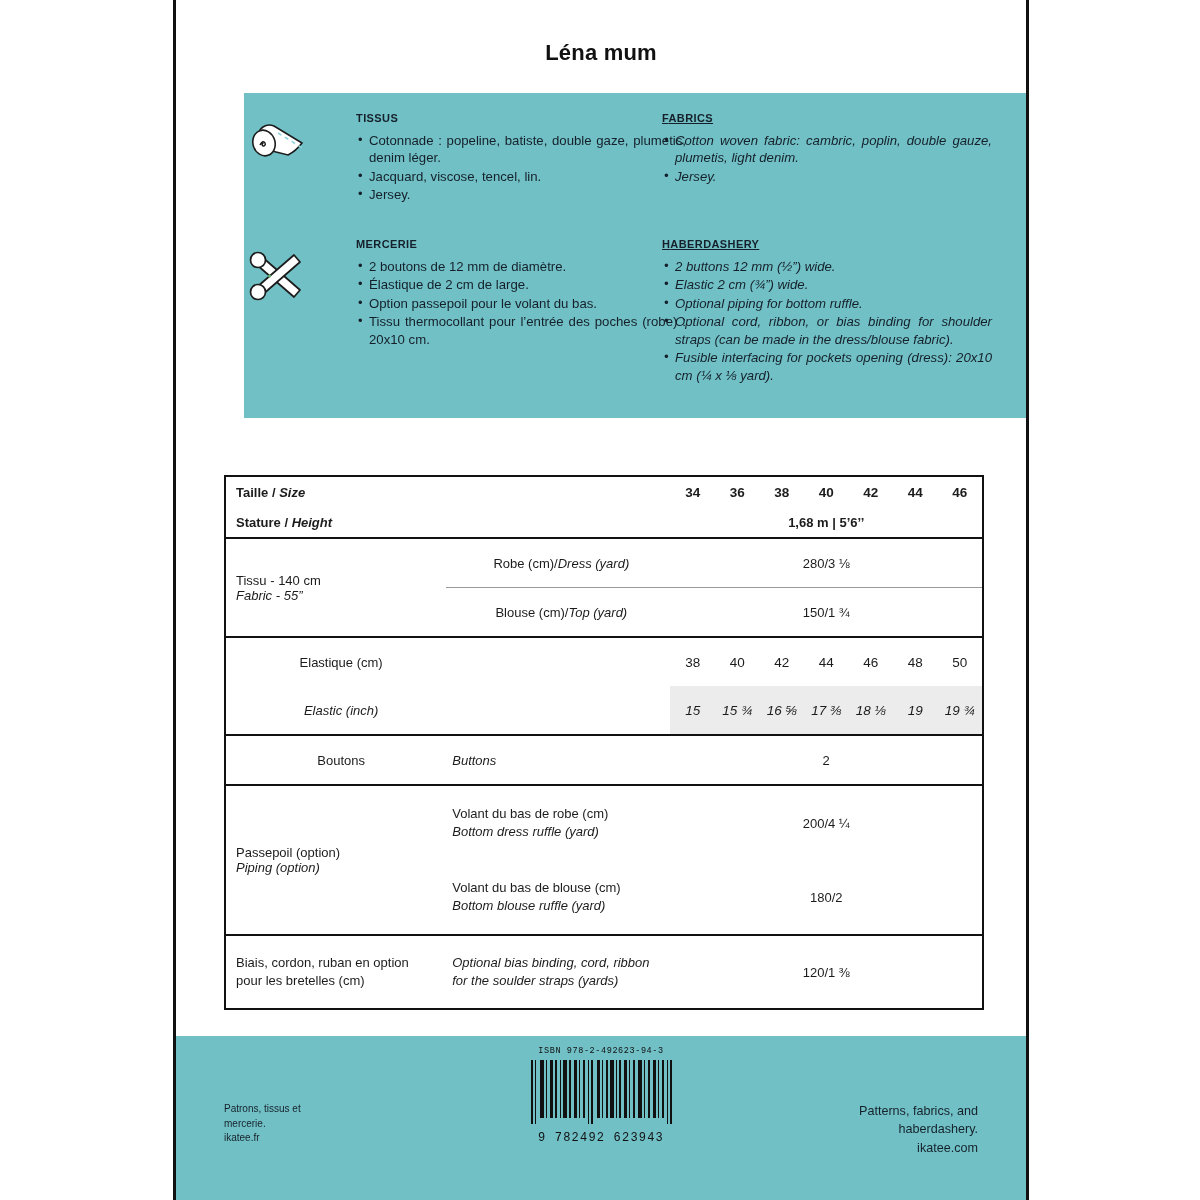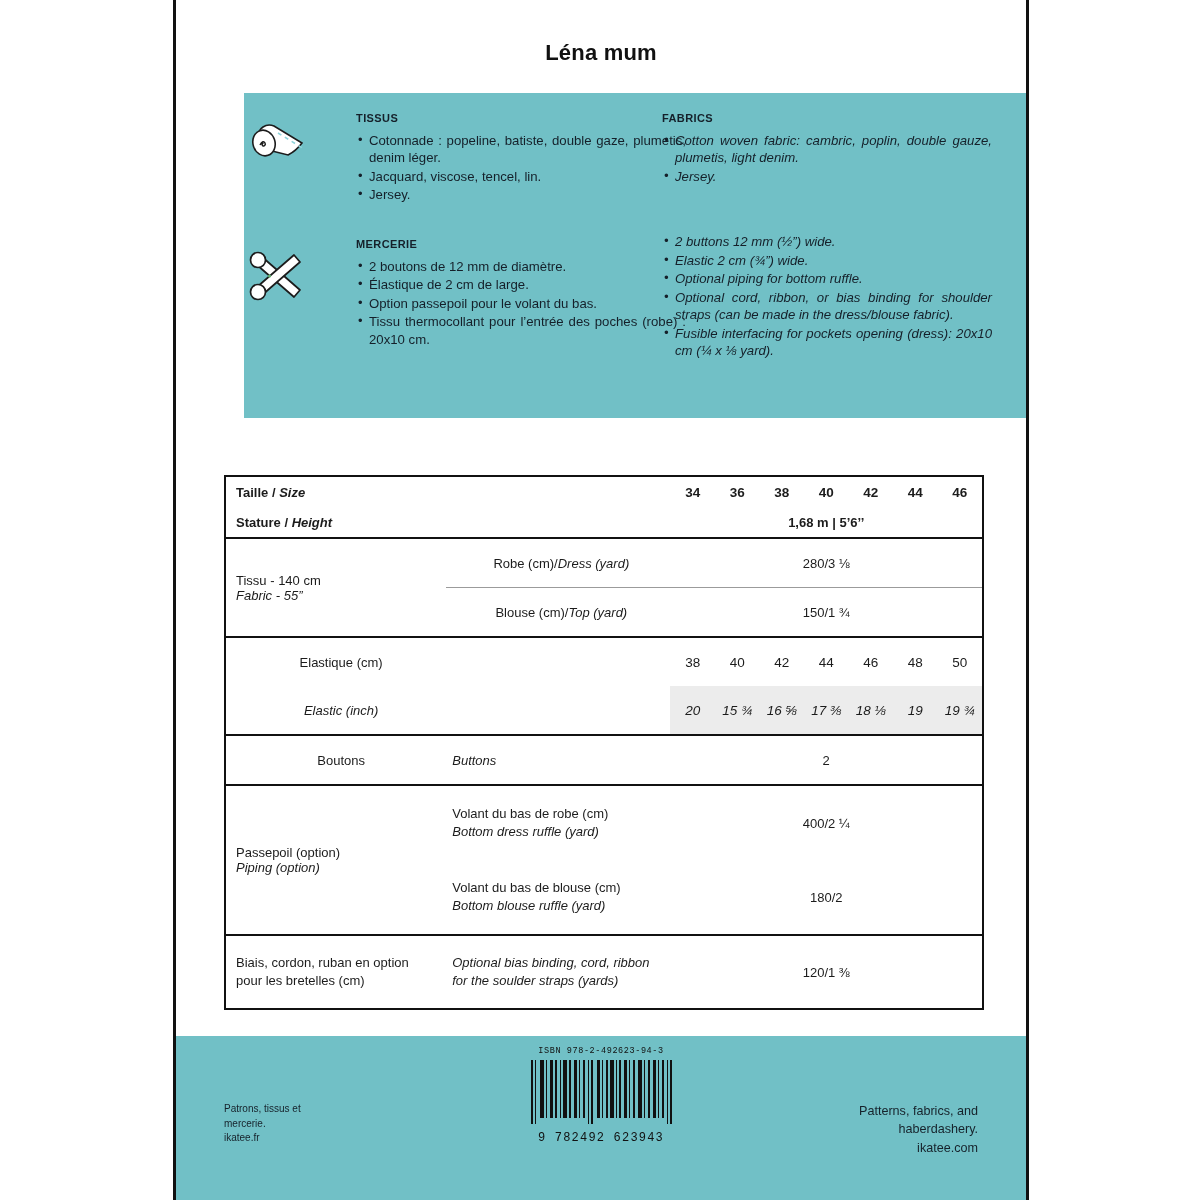--- a/index.html
+++ b/index.html
@@ -81,21 +81,21 @@
   .sec-head {
     font-weight: bold;
     font-variant: small-caps;
     text-transform: lowercase;
     font-size: 15.5px;
     letter-spacing: 0.4px;
     margin-bottom: 4px;
     font-style: normal;
   }
   .sec-head::first-letter { font-size: 15.5px; }
-  .block.en .sec-head { font-style: normal; }
+  .block.en .sec-head { font-style: normal; text-decoration: underline; }
 
   ul.lst {
     list-style: none;
     margin: 0;
     padding: 0;
   }
   ul.lst li {
     position: relative;
     padding-left: 13px;
     margin-bottom: 1px;
@@ -263,20 +263,21 @@
         <div class="sec-head">Mercerie</div>
         <ul class="lst">
           <li>2 boutons de 12 mm de diamètre.</li>
           <li>Élastique de 2 cm de large.</li>
           <li>Option passepoil pour le volant du bas.</li>
           <li class="just">Tissu thermocollant pour l’entrée des poches (robe) : 20x10 cm.</li>
         </ul>
       </div>
 
       <div class="block en b-haber">
+        <div class="sec-head">Haberdashery</div>
         <ul class="lst">
           <li>2 buttons 12 mm (½”) wide.</li>
           <li>Elastic 2 cm (¾”) wide.</li>
           <li>Optional piping for bottom ruffle.</li>
           <li class="just">Optional cord, ribbon, or bias binding for shoulder straps (can be made in the dress/blouse fabric).</li>
           <li class="just">Fusible interfacing for pockets opening (dress): 20x10 cm (¼ x ⅛ yard).</li>
         </ul>
       </div>
     </div>
   </div>
@@ -335,21 +336,21 @@
         <td class="size-cell rule-thick" style="font-weight:normal">42</td>
         <td class="size-cell rule-thick" style="font-weight:normal">44</td>
         <td class="size-cell rule-thick" style="font-weight:normal">46</td>
         <td class="size-cell rule-thick" style="font-weight:normal">48</td>
         <td class="size-cell rule-thick" style="font-weight:normal">50</td>
       </tr>
 
       <tr>
         <td class="c1 r-pad nowrapi">Elastic (inch)</td>
         <td class="c2"></td>
-        <td class="size-cell shade nowrapi" style="font-weight:normal">20</td>
+        <td class="size-cell shade nowrapi" style="font-weight:normal">15</td>
         <td class="size-cell shade nowrapi" style="font-weight:normal">15 ¾</td>
         <td class="size-cell shade nowrapi" style="font-weight:normal">16 ⅝</td>
         <td class="size-cell shade nowrapi" style="font-weight:normal">17 ⅜</td>
         <td class="size-cell shade nowrapi" style="font-weight:normal">18 ⅛</td>
         <td class="size-cell shade nowrapi" style="font-weight:normal">19</td>
         <td class="size-cell shade nowrapi" style="font-weight:normal">19 ¾</td>
       </tr>
 
       <tr>
         <td class="c1 rule-thick r-pad">Boutons</td>
@@ -359,21 +360,21 @@
 
       <tr>
         <td class="c1 rule-thick" rowspan="2">
           <div>Passepoil (option)</div>
           <div style="font-style:italic">Piping (option)</div>
         </td>
         <td class="c2 rule-thick two-line" style="height:74px">
           <div>Volant du bas de robe (cm)</div>
           <div style="font-style:italic">Bottom dress ruffle (yard)</div>
         </td>
-        <td class="span-vals rule-thick" colspan="7">400/2 ¼</td>
+        <td class="span-vals rule-thick" colspan="7">200/4 ¼</td>
       </tr>
 
       <tr>
         <td class="c2 two-line" style="height:74px">
           <div>Volant du bas de blouse (cm)</div>
           <div style="font-style:italic">Bottom blouse ruffle (yard)</div>
         </td>
         <td class="span-vals" colspan="7">180/2</td>
       </tr>
 

